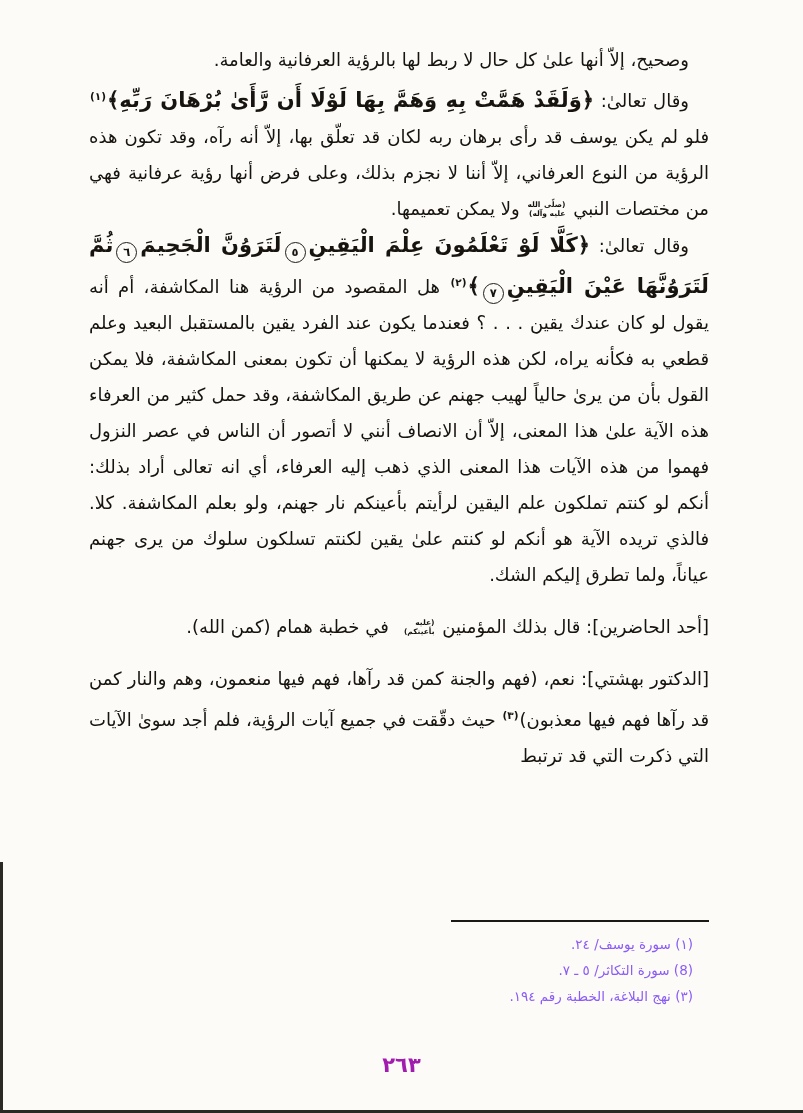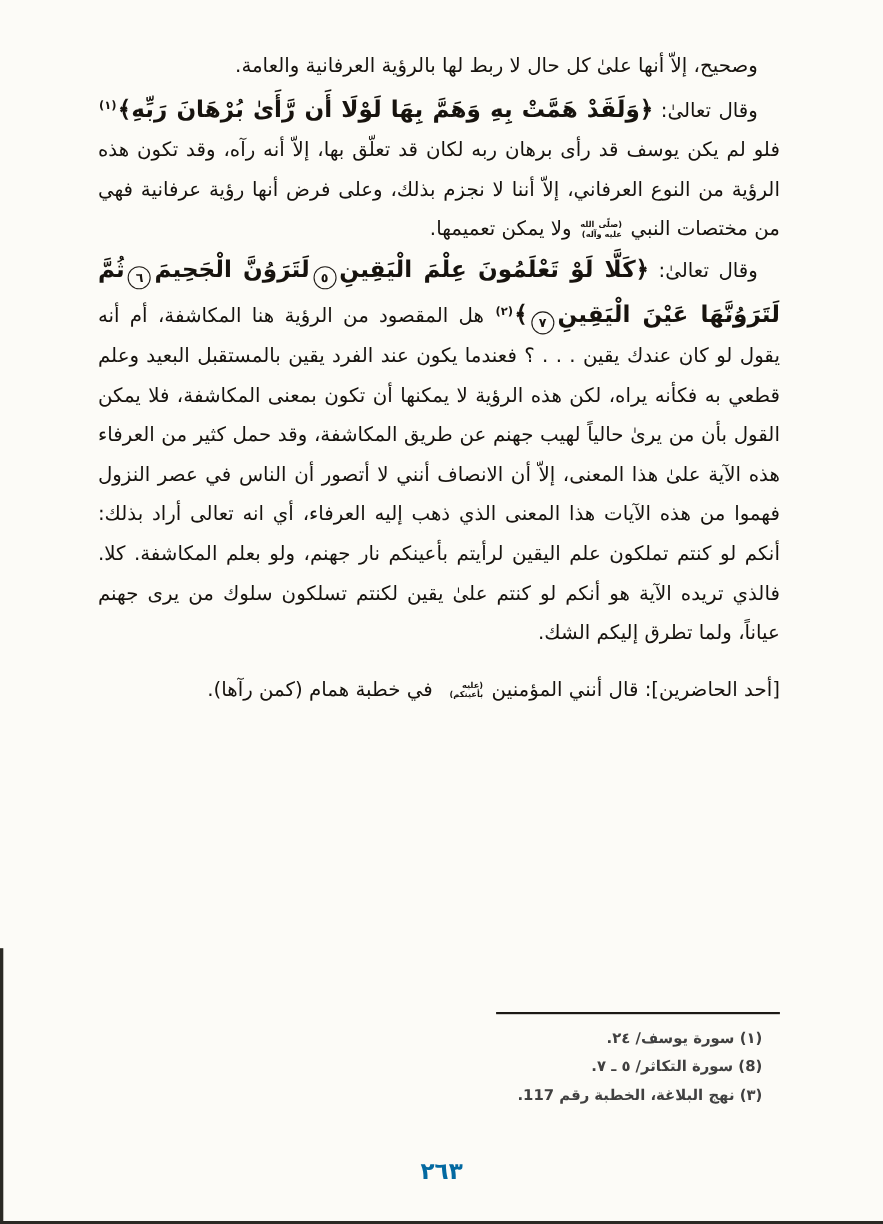--- a/index.html
+++ b/index.html
@@ -72,31 +72,30 @@
   .fn-rule {
     width: 258px;
     border-top: 2px solid #1c1915;
     margin-bottom: 9px;
   }
   .fn-item {
     font-size: 13.5px;
     line-height: 26px;
     text-align: right;
     padding-right: 16px;
-    color: #404040;
-    font-weight: bold;
+    color: #8b5cf6;
   }
   .page-number {
     position: absolute;
     left: 0; right: 0;
     bottom: 36px;
     text-align: center;
     font-size: 21px;
     font-weight: bold;
-    color: #0369a1;
+    color: #a21caf;
   }
   .scan-edge-left {
     position: absolute;
     left: 0; top: 862px;
     width: 3px; height: 251px;
     background: #2b2924;
   }
   .scan-edge-bottom {
     position: absolute;
     left: 0; bottom: 0;
@@ -107,29 +106,30 @@
 </head>
 <body>
 
 <div class="page">
 
   <main class="text-block">
     <div id="paragraphs">
         <p class="para indent"><span class="seg-text">وصحيح، إلاّ أنها علىٰ كل حال لا ربط لها بالرؤية العرفانية والعامة.</span></p>
         <p class="para indent"><span class="seg-text">وقال تعالىٰ: </span><span class="seg-quran">﴿وَلَقَدْ هَمَّتْ بِهِ وَهَمَّ بِهَا لَوْلَا أَن رَّأَىٰ بُرْهَانَ رَبِّهِ﴾</span><span class="seg-fn">(١)</span><span class="seg-text"> فلو لم يكن يوسف قد رأى برهان ربه لكان قد تعلّق بها، إلاّ أنه رآه، وقد تكون هذه الرؤية من النوع العرفاني، إلاّ أننا لا نجزم بذلك، وعلى فرض أنها رؤية عرفانية فهي من مختصات النبي </span><span class="seg-hon">(صلّى الله عليه وآله)</span><span class="seg-text"> ولا يمكن تعميمها.</span></p>
         <p class="para indent"><span class="seg-text">وقال تعالىٰ: </span><span class="seg-quran">﴿كَلَّا لَوْ تَعْلَمُونَ عِلْمَ الْيَقِينِ</span><span class="seg-ayah">٥</span><span class="seg-quran">لَتَرَوُنَّ الْجَحِيمَ</span><span class="seg-ayah">٦</span><span class="seg-quran">ثُمَّ لَتَرَوُنَّهَا عَيْنَ الْيَقِينِ</span><span class="seg-ayah">٧</span><span class="seg-quran">﴾</span><span class="seg-fn">(٢)</span><span class="seg-text"> هل المقصود من الرؤية هنا المكاشفة، أم أنه يقول لو كان عندك يقين . . . ؟ فعندما يكون عند الفرد يقين بالمستقبل البعيد وعلم قطعي به فكأنه يراه، لكن هذه الرؤية لا يمكنها أن تكون بمعنى المكاشفة، فلا يمكن القول بأن من يرىٰ حالياً لهيب جهنم عن طريق المكاشفة، وقد حمل كثير من العرفاء هذه الآية علىٰ هذا المعنى، إلاّ أن الانصاف أنني لا أتصور أن الناس في عصر النزول فهموا من هذه الآيات هذا المعنى الذي ذهب إليه العرفاء، أي انه تعالى أراد بذلك: أنكم لو كنتم تملكون علم اليقين لرأيتم بأعينكم نار جهنم، ولو بعلم المكاشفة. كلا. فالذي تريده الآية هو أنكم لو كنتم علىٰ يقين لكنتم تسلكون سلوك من يرى جهنم عياناً، ولما تطرق إليكم الشك.</span></p>
-        <p class="para spaced"><span class="seg-text">[أحد الحاضرين]: قال أنني المؤمنين </span><span class="seg-hon">(عليه بأعينكم)</span><span class="seg-text"> في خطبة همام (كمن رآها).</span></p>
+        <p class="para spaced"><span class="seg-text">[أحد الحاضرين]: قال بذلك المؤمنين </span><span class="seg-hon">(عليه بأعينكم)</span><span class="seg-text"> في خطبة همام (كمن الله).</span></p>
+        <p class="para spaced"><span class="seg-text">[الدكتور بهشتي]: نعم، (فهم والجنة كمن قد رآها، فهم فيها منعمون، وهم والنار كمن قد رآها فهم فيها معذبون)</span><span class="seg-fn">(٣)</span><span class="seg-text"> حيث دقّقت في جميع آيات الرؤية، فلم أجد سوىٰ الآيات التي ذكرت التي قد ترتبط</span></p>
       </div>
   </main>
 
   <section class="footnotes">
     <div class="fn-rule"></div>
     <div class="fn-item">(١) سورة يوسف/ ٢٤.</div>
     <div class="fn-item">(8) سورة التكاثر/ ٥ ـ ٧.</div>
-    <div class="fn-item">(٣) نهج البلاغة، الخطبة رقم 117.</div>
+    <div class="fn-item">(٣) نهج البلاغة، الخطبة رقم ١٩٤.</div>
   </section>
 
   <div class="page-number">٢٦٣</div>
 
   <div class="scan-edge-left"></div>
   <div class="scan-edge-bottom"></div>
 
 </div>
 
 </body></html>

